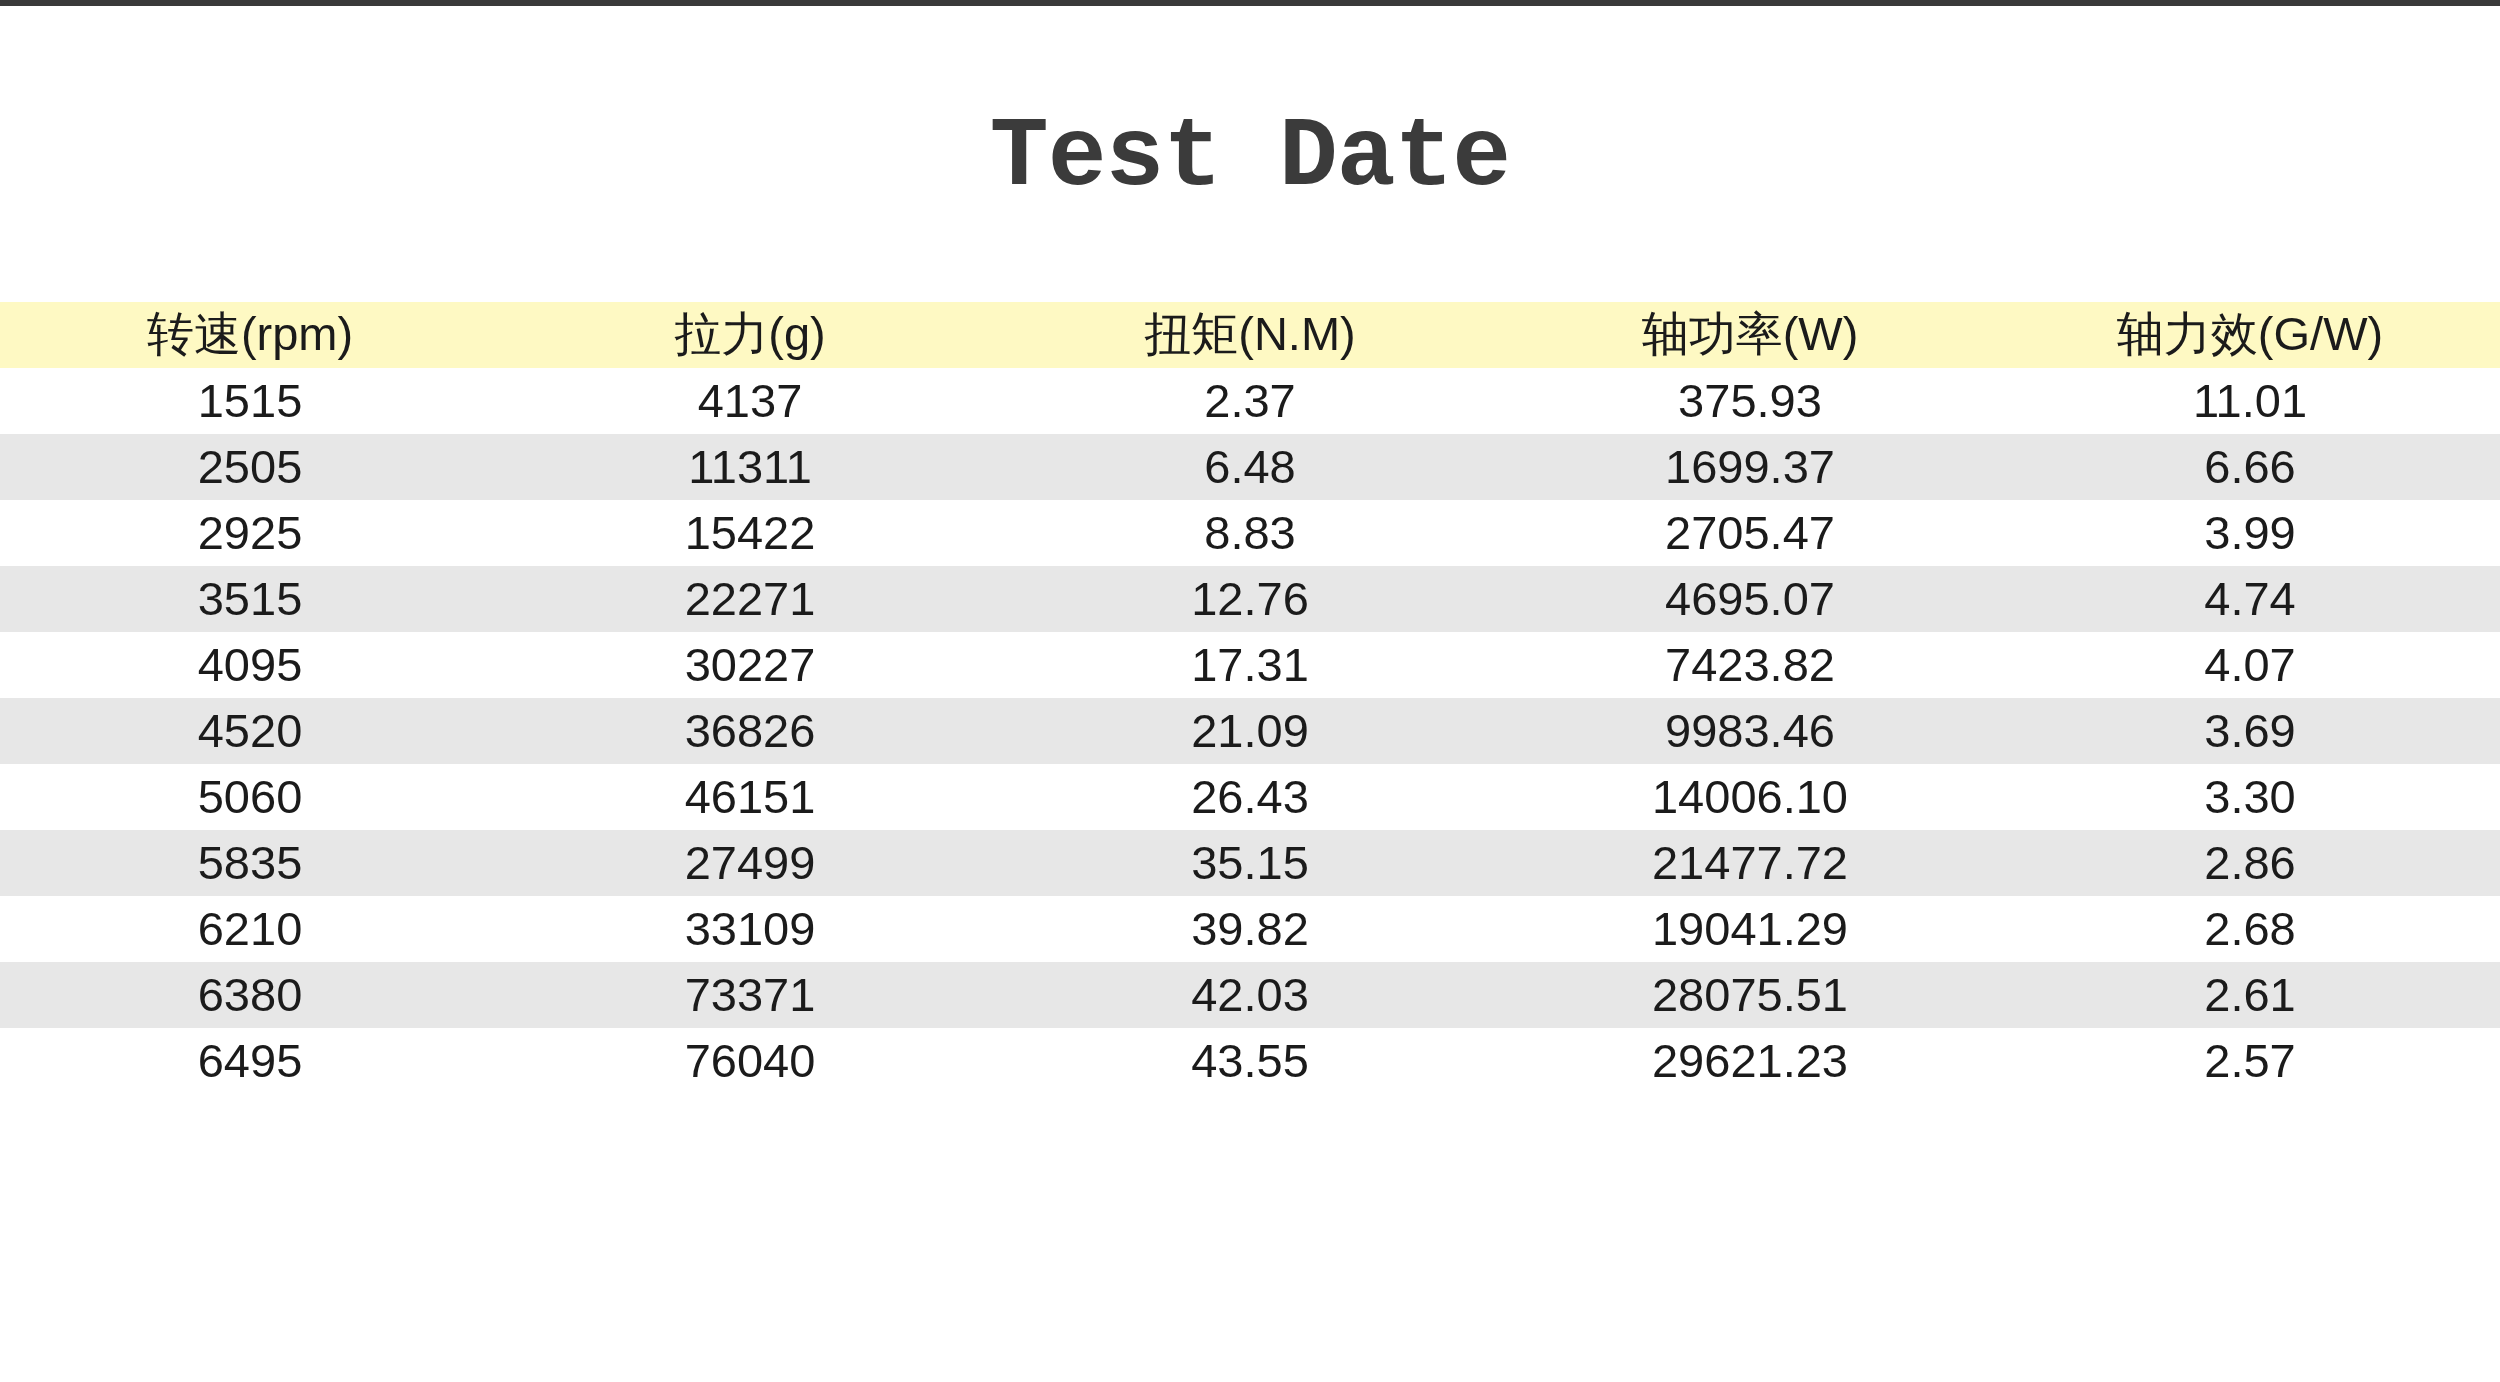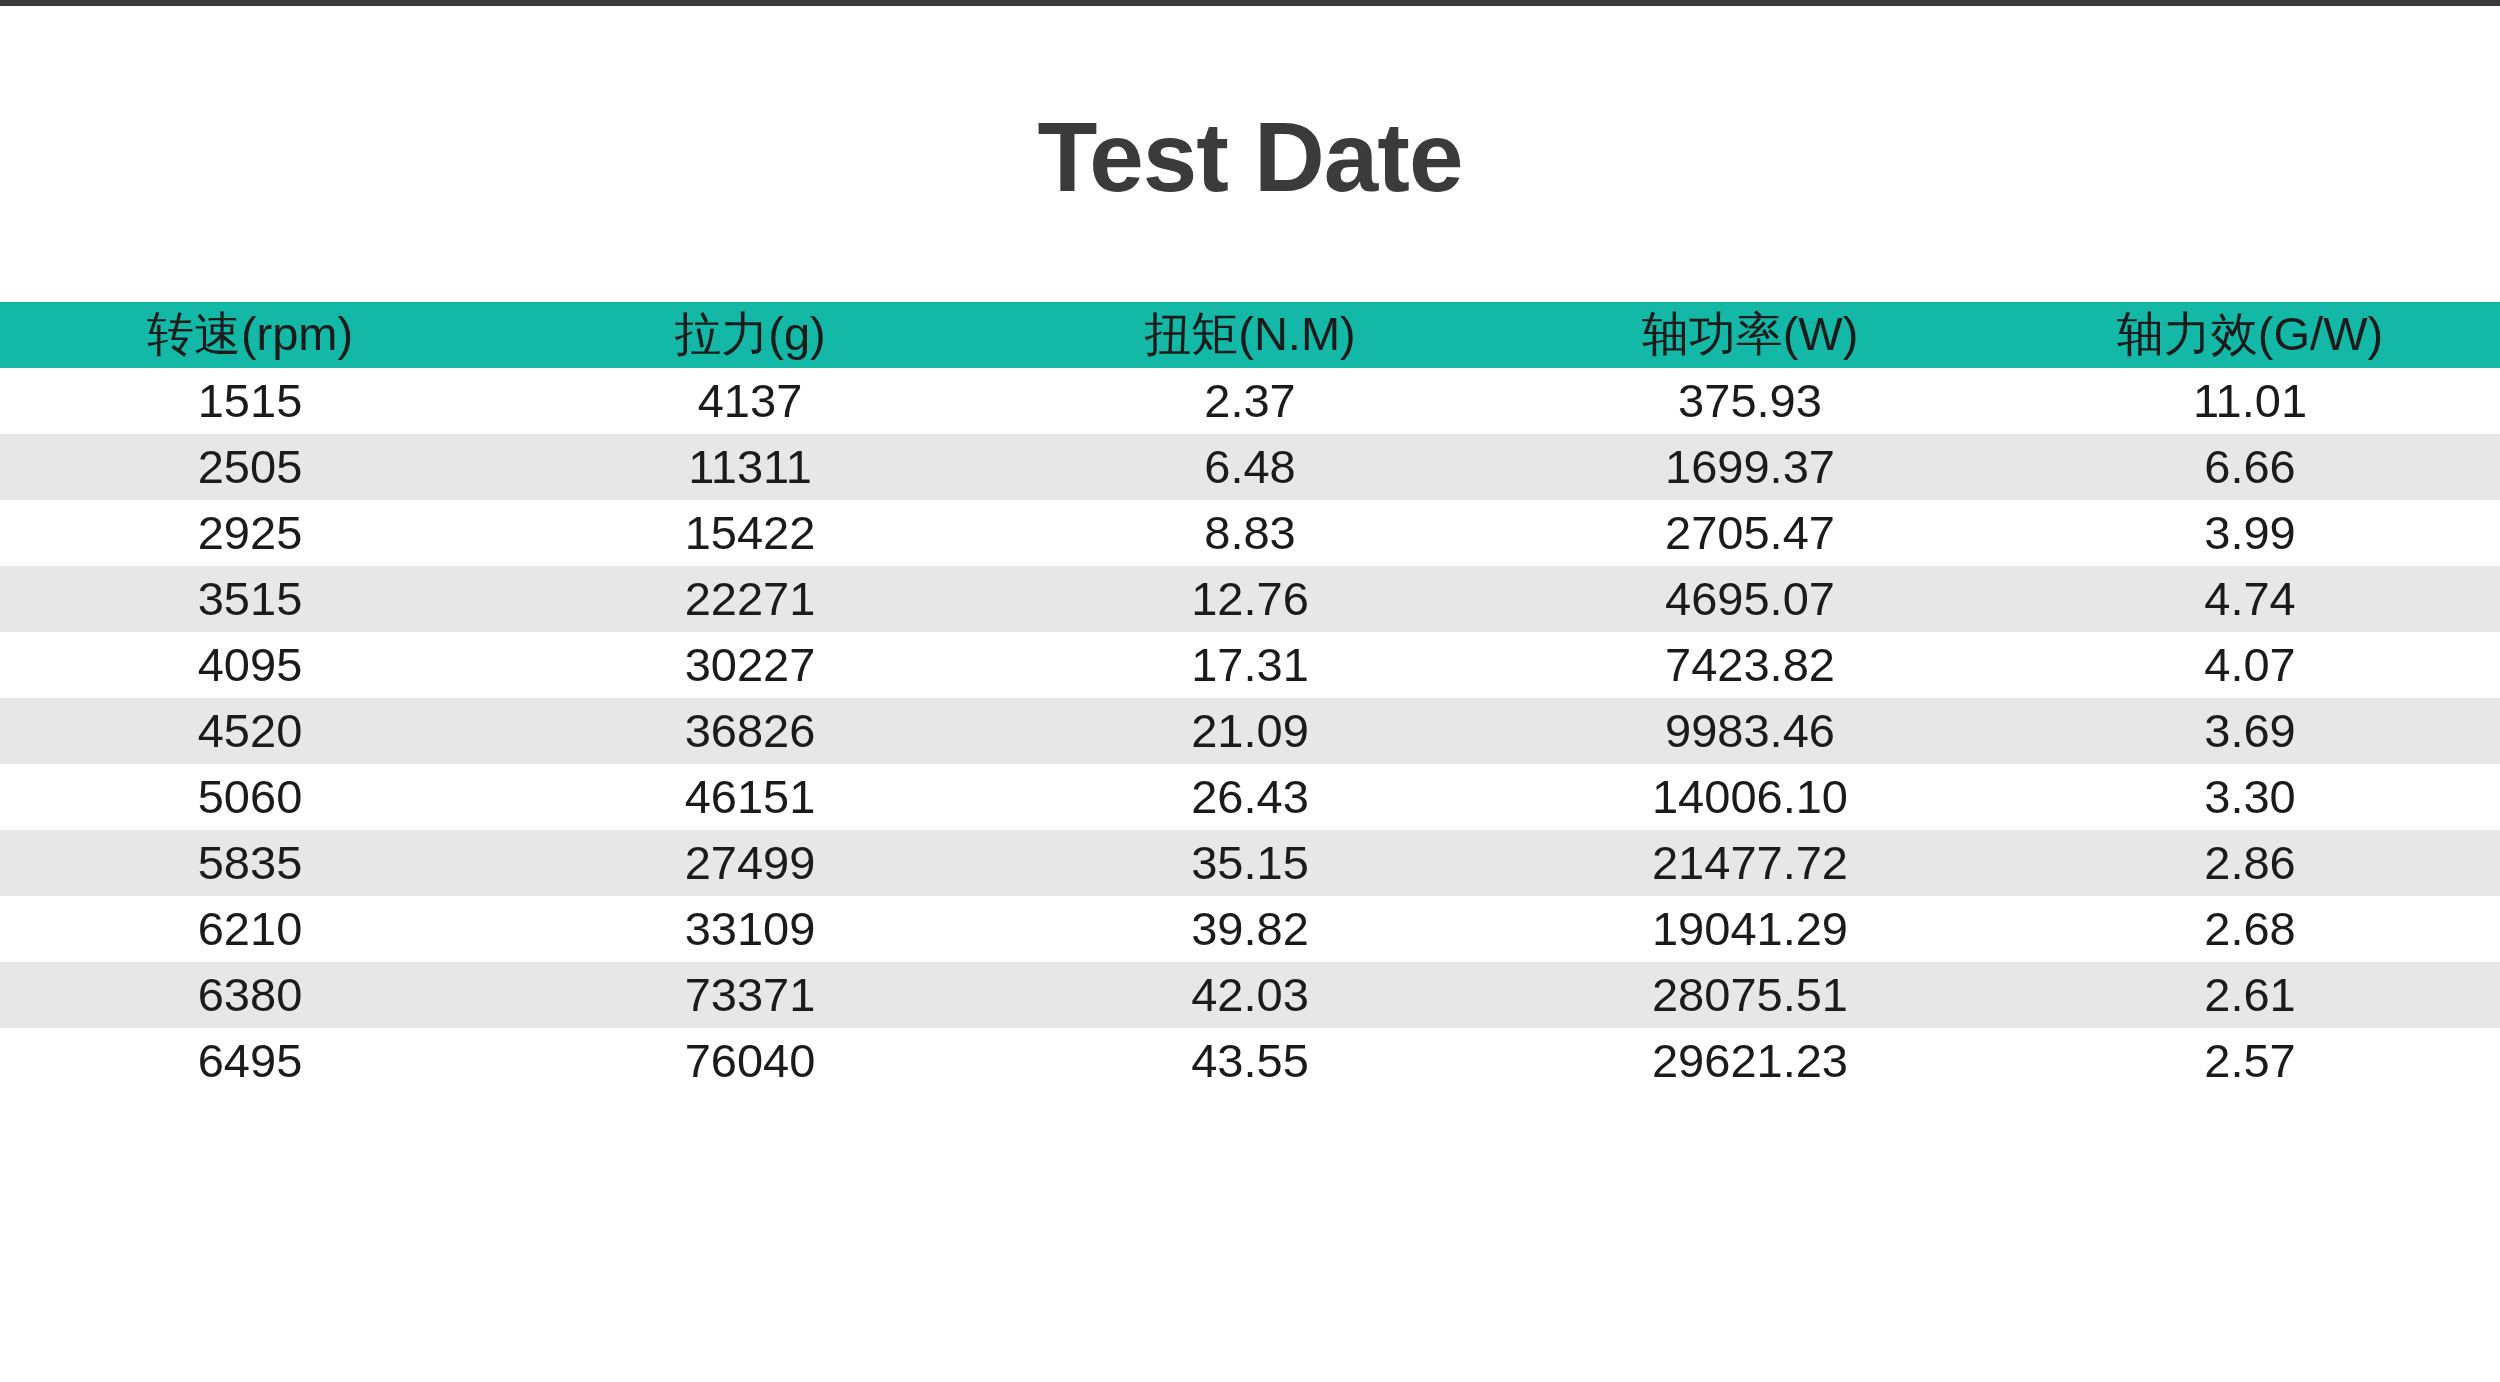--- a/index.html
+++ b/index.html
@@ -20,40 +20,41 @@
     background: #3a3a3a;
   }
   .page-title {
     margin: 100px 0 4px 0;
     text-align: center;
     font-size: 98px;
     line-height: 1.06;
     font-weight: bold;
     color: #3b3b3b;
     letter-spacing: -1px;
+    font-family: Liberation Mono, monospace;
   }
   table.data-table {
     width: 100%;
     margin-top: 92px;
     border-collapse: collapse;
     table-layout: fixed;
   }
   table.data-table th,
   table.data-table td {
     height: 66px;
     padding: 0;
     text-align: center;
     vertical-align: middle;
     font-weight: normal;
     font-size: 47px;
     color: #1b1b1b;
     white-space: nowrap;
   }
   table.data-table thead tr {
-    background: #14b8a6;
+    background: #fef9c3;
   }
   table.data-table tbody tr:nth-child(even) {
     background: #e7e7e7;
   }
   table.data-table tbody tr:nth-child(odd) {
     background: #ffffff;
   }
 </style>
 </head>
 <body>

